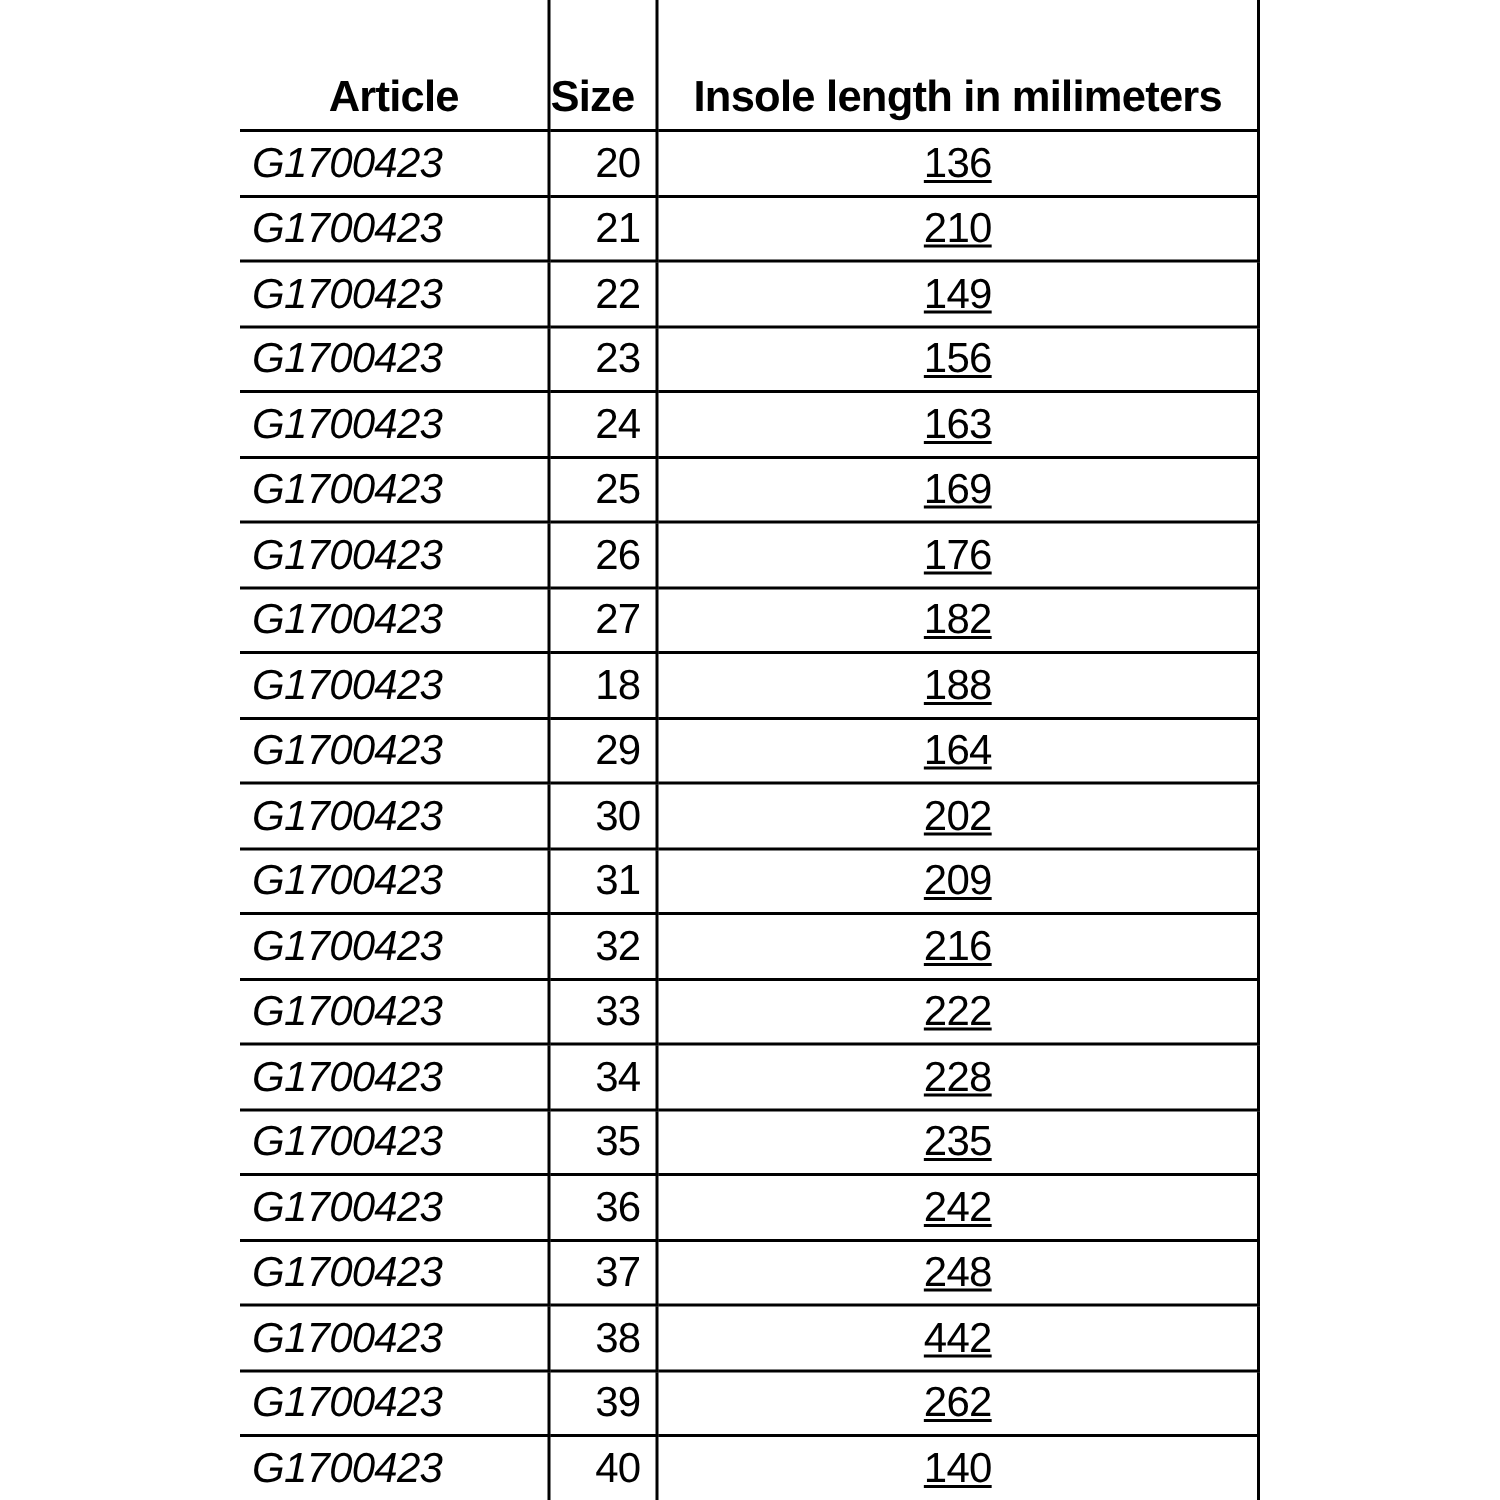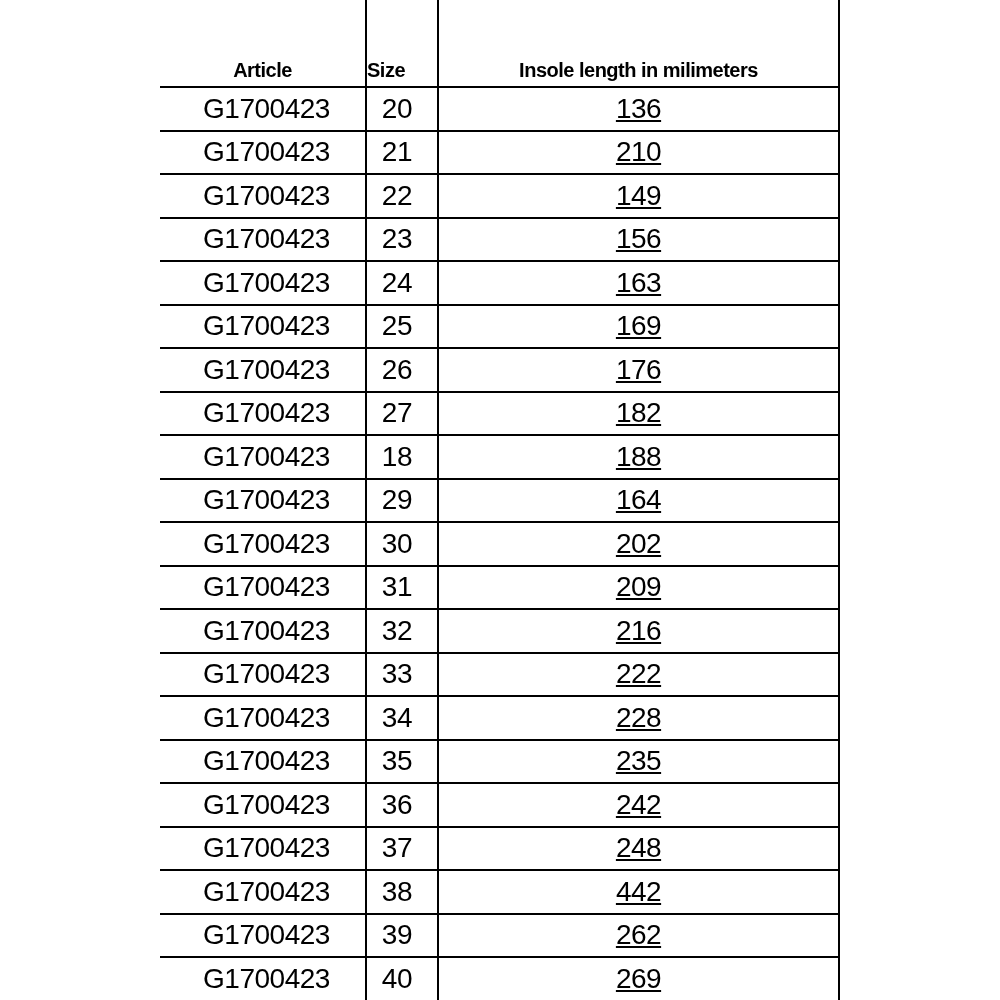--- a/index.html
+++ b/index.html
@@ -29,37 +29,37 @@
   th, td {
     border-right: 2px solid #000000;
     border-bottom: 2px solid #000000;
     padding: 0;
     overflow: hidden;
     white-space: nowrap;
   }
   thead th {
     height: 82px;
     vertical-align: bottom;
-    font-size: 20px;
+    font-size: 29px;
     font-weight: bold;
     padding-bottom: 4px;
     letter-spacing: -0.5px;
   }
   th.col-article { text-align: center; }
   th.col-size    { text-align: left; }
   th.col-insole  { text-align: center; border-radius: 29px; }
 
   tbody td {
     height: 41.5px;
     font-size: 28px;
     vertical-align: middle;
     letter-spacing: -0.5px;
   }
-  td.cell-article { text-align: center;  padding-left: 8px; }
-  td.cell-size    { text-align: right; padding-right: 25px; }
+  td.cell-article { text-align: left;  padding-left: 8px; font-style: italic; }
+  td.cell-size    { text-align: right; padding-right: 10px; }
   td.cell-insole  { text-align: center; text-decoration: underline; }
 
   tbody tr:last-child td { border-bottom: 4px solid #000000; }
 </style>
 </head>
 <body>
 
 <div class="sheet">
   <table>
     <colgroup>
@@ -191,17 +191,17 @@
 
   <tr>
     <td class="cell-article">G1700423</td>
     <td class="cell-size">39</td>
     <td class="cell-insole">262</td>
   </tr>
 
   <tr>
     <td class="cell-article">G1700423</td>
     <td class="cell-size">40</td>
-    <td class="cell-insole">269</td>
+    <td class="cell-insole">140</td>
   </tr>
 </tbody>
   </table>
 </div>
 
 </body></html>

